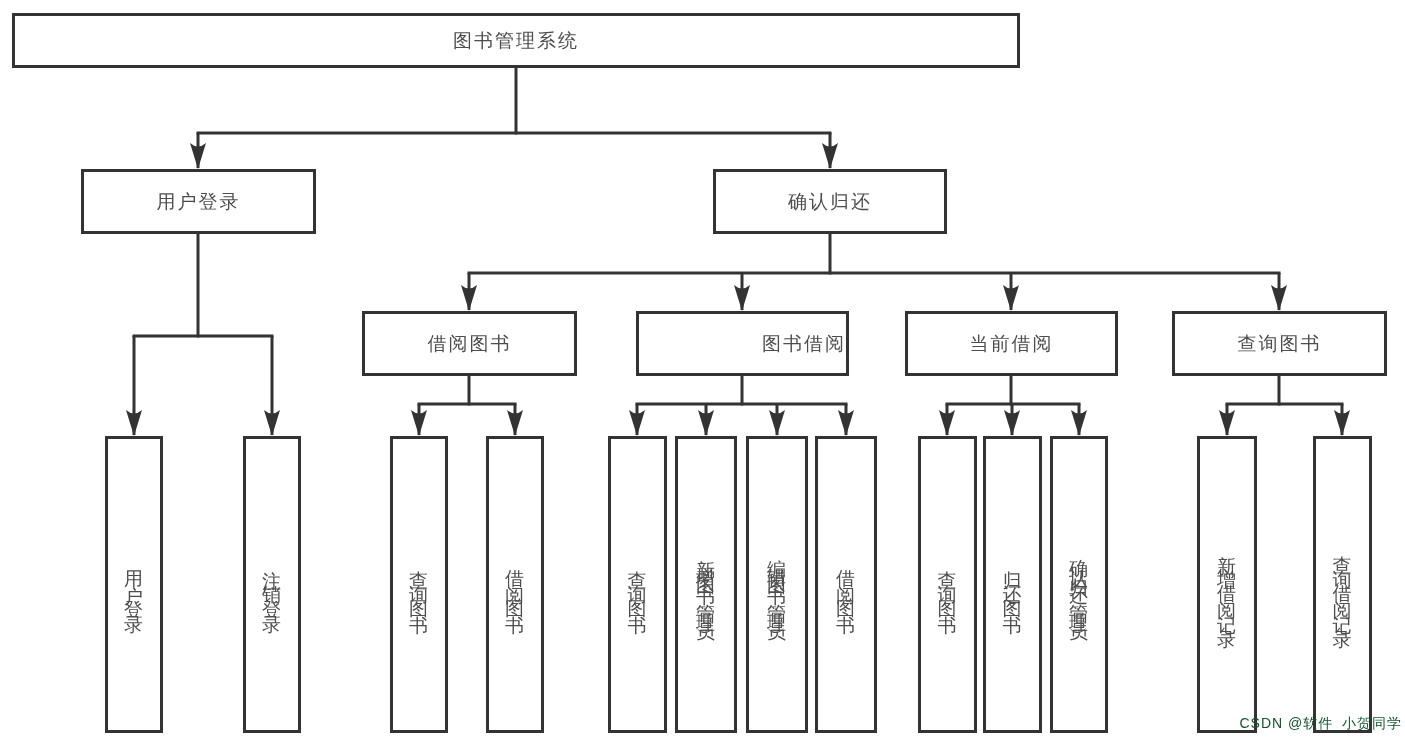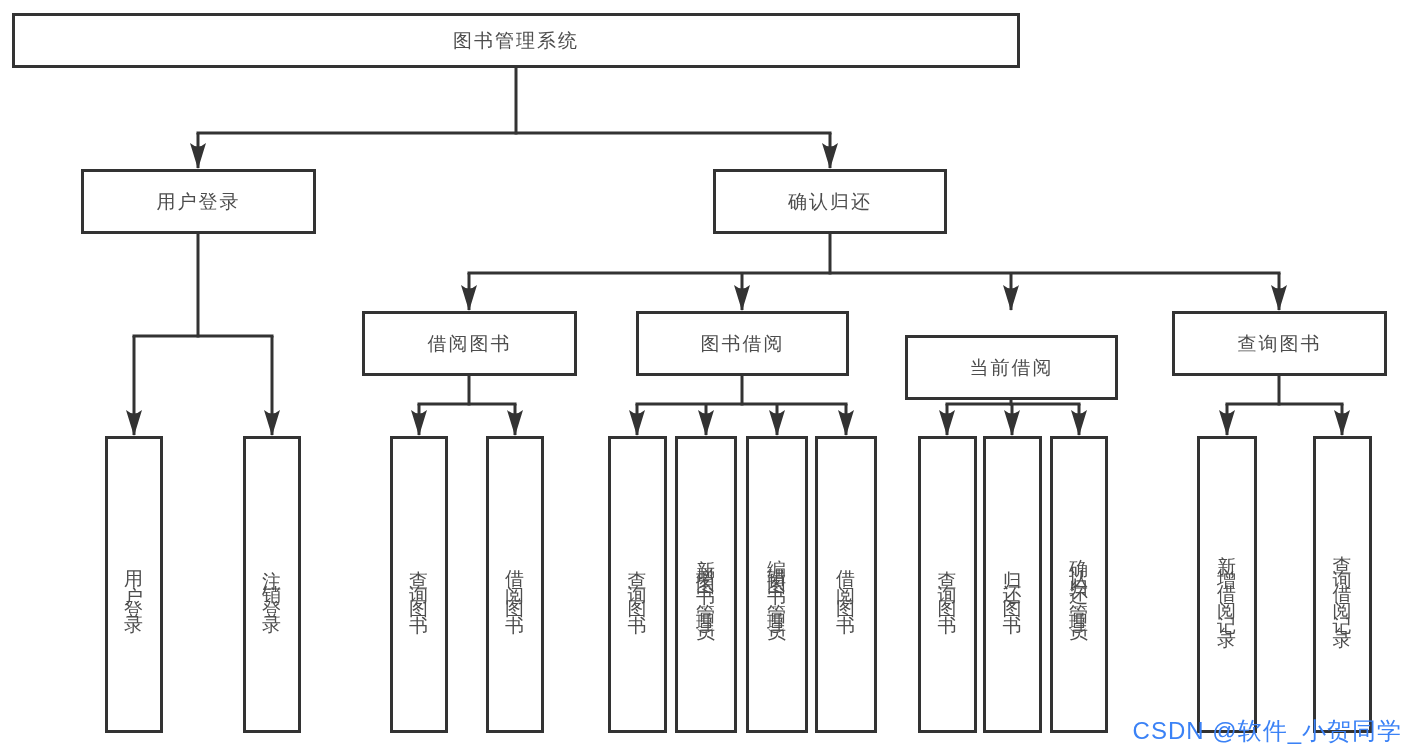--- a/index.html
+++ b/index.html
@@ -28,42 +28,42 @@
     font-size:19px;
     letter-spacing:15px;
     line-height:1;
   }
   .vnode .vtext.tight { letter-spacing:9px; }
   
   .n-root   { left:12px;  top:13px;  width:1008px; height:55px; }
   .n-ul     { left:81px;  top:169px; width:235px;  height:65px; }
   .n-bm     { left:713px; top:169px; width:234px;  height:65px; }
   .n-nb     { left:362px; top:311px; width:215px;  height:65px; }
-  .n-bb     { left:636px; top:311px; width:213px;  height:65px; }
-  .n-cb     { left:905px; top:311px; width:213px;  height:65px;margin-top:24px; }
+  .n-bb     { left:636px; top:311px; width:213px;  height:65px;justify-content:flex-end; }
+  .n-cb     { left:905px; top:311px; width:213px;  height:65px; }
   .n-br     { left:1172px;top:311px; width:215px;  height:65px; }
   .leaf     { top:436px; height:297px; }
   .n-ul-1   { left:105px;  width:58px; }
   .n-ul-2   { left:243px;  width:58px; }
   .n-nb-1   { left:390px;  width:58px; }
   .n-nb-2   { left:486px;  width:58px; }
   .n-bb-1   { left:608px;  width:59px; }
   .n-bb-2   { left:675px;  width:62px; }
   .n-bb-3   { left:746px;  width:62px; }
   .n-bb-4   { left:815px;  width:62px; }
   .n-cb-1   { left:918px;  width:59px; }
   .n-cb-2   { left:983px;  width:59px; }
   .n-cb-3   { left:1050px; width:58px; }
   .n-br-1   { left:1197px; width:60px; }
   .n-br-2   { left:1313px; width:59px; }
   .watermark {
     position:absolute;
     right:3px; top:715px;
-    font-size:24px;
-    color:#3b82f6;
+    font-size:14px;
+    color:#14532d;
     letter-spacing:1px;
     white-space:nowrap;
   }
 </style>
 </head>
 <body>
 
 <div class="canvas">
 
   <svg class="connectors" viewBox="0 0 1405 747" xmlns="http://www.w3.org/2000/svg">

